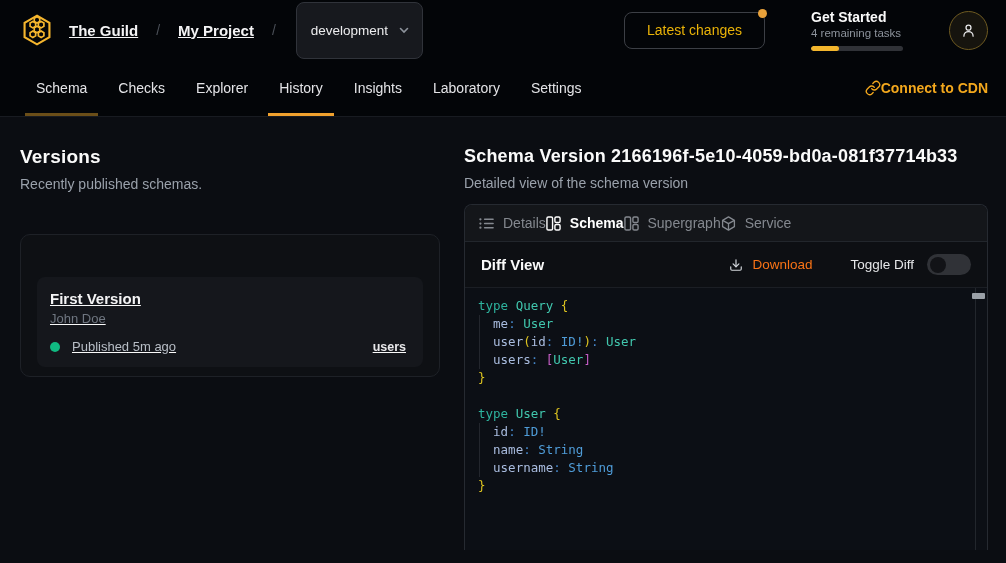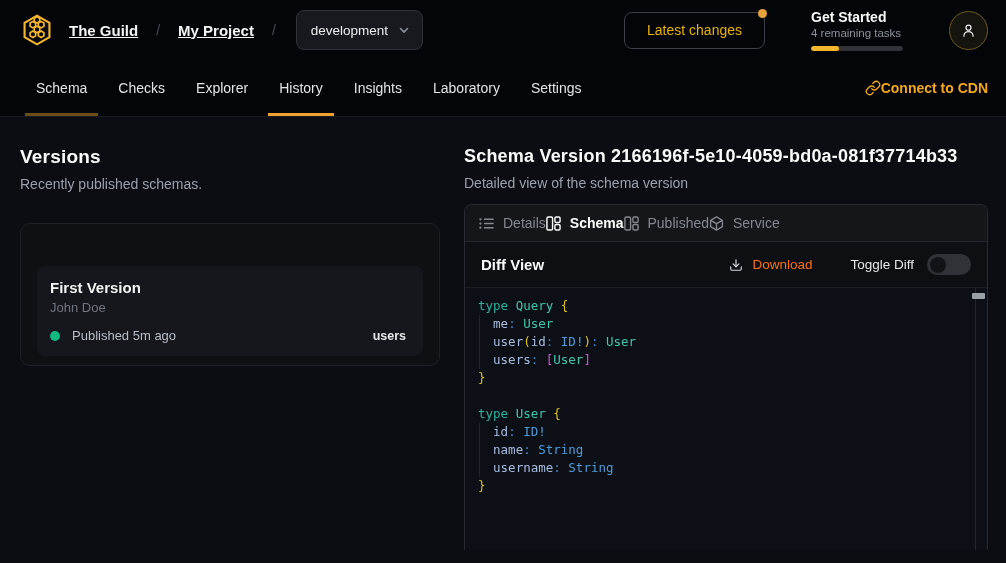--- a/index.html
+++ b/index.html
@@ -18,21 +18,21 @@
     display:flex; align-items:center;
     padding:0 18px 0 20px;
   }
   .logo { width:34px; height:34px; flex:0 0 auto; }
   .crumbs { display:flex; align-items:center; gap:18px; margin-left:15px; }
   .crumb { font-size:15px; font-weight:600; color:#f4f4f5;text-decoration:underline; }
   .crumb-sep { color:#4b5058; font-size:14px; }
   .target-select {
     display:flex; align-items:center; gap:10px;
     background:#17191e; border:1px solid #30333a; border-radius:8px;
-    height:40px; padding:0 12px 0 14px; margin-left:2px;
+    height:57px; padding:0 12px 0 14px; margin-left:2px;
     font-size:13.5px; color:#ececee; cursor:pointer;
   }
   .topbar-right { margin-left:auto; display:flex; align-items:center; gap:46px; }
   .latest-btn {
     position:relative; background:transparent;
     border:1px solid #3c3f45; border-radius:8px;
     height:37px; padding:0 22px; font-size:14px; color:#eab308;
     font-family:inherit; cursor:pointer;
   }
   .latest-dot {
@@ -75,23 +75,24 @@
 
   
   .content { display:flex; padding:0 18px 0 20px; height:446px; }
   .col-left { width:420px; flex:0 0 auto; }
   .col-right { width:524px; flex:0 0 auto; margin-left:24px; }
 
   .section-title { margin-top:29px; font-size:19px; font-weight:700; color:#fafafa; letter-spacing:.2px; }
   .section-sub { margin-top:8px; font-size:14px; color:#9aa1ab; }
 
   .version-outer {
-    margin-top:31px; height:143px;
+    margin-top:42px; height:143px;
     background:#0e1014; border:1px solid #1e2127; border-radius:10px;
     padding:42px 16px 11px 16px;
+    text-decoration:underline;
   }
   .version-card {
     background:#15171c; border-radius:8px; height:90px;
     padding:13px 17px 0 13px; cursor:pointer;
   }
   .vc-title { font-size:15px; font-weight:600; color:#f4f4f5; }
   .vc-author { margin-top:4px; font-size:13px; color:#6f7680; }
   .vc-row { margin-top:13px; display:flex; align-items:center; }
   .vc-dot { width:10px; height:10px; border-radius:50%; background:#10b981; margin-right:12px; flex:0 0 auto; }
   .vc-status { font-size:13px; color:#b8bec6; }
@@ -299,21 +300,21 @@
           <span>Schema</span>
         </div>
         <div class="ptab">
           <span class="picon">
             <svg width="15" height="15" viewBox="0 0 16 16" fill="none" stroke="currentColor" stroke-width="1.5">
               <rect x="1" y="1" width="6" height="14" rx="1.5"></rect>
               <rect x="9.5" y="1" width="5.5" height="6" rx="1.5"></rect>
               <rect x="9.5" y="9" width="5.5" height="6" rx="1.5"></rect>
             </svg>
           </span>
-          <span>Published</span>
+          <span>Supergraph</span>
         </div>
         <div class="ptab">
           <span class="picon">
             <svg width="15" height="15" viewBox="0 0 16 16" fill="none" stroke="currentColor" stroke-width="1.4" stroke-linejoin="round">
               <path d="M8 1 L14.3 4.6 V11.4 L8 15 L1.7 11.4 V4.6 Z"></path>
               <path d="M1.7 4.6 L8 8.2 L14.3 4.6 M8 8.2 V15"></path>
             </svg>
           </span>
           <span>Service</span>
         </div>

